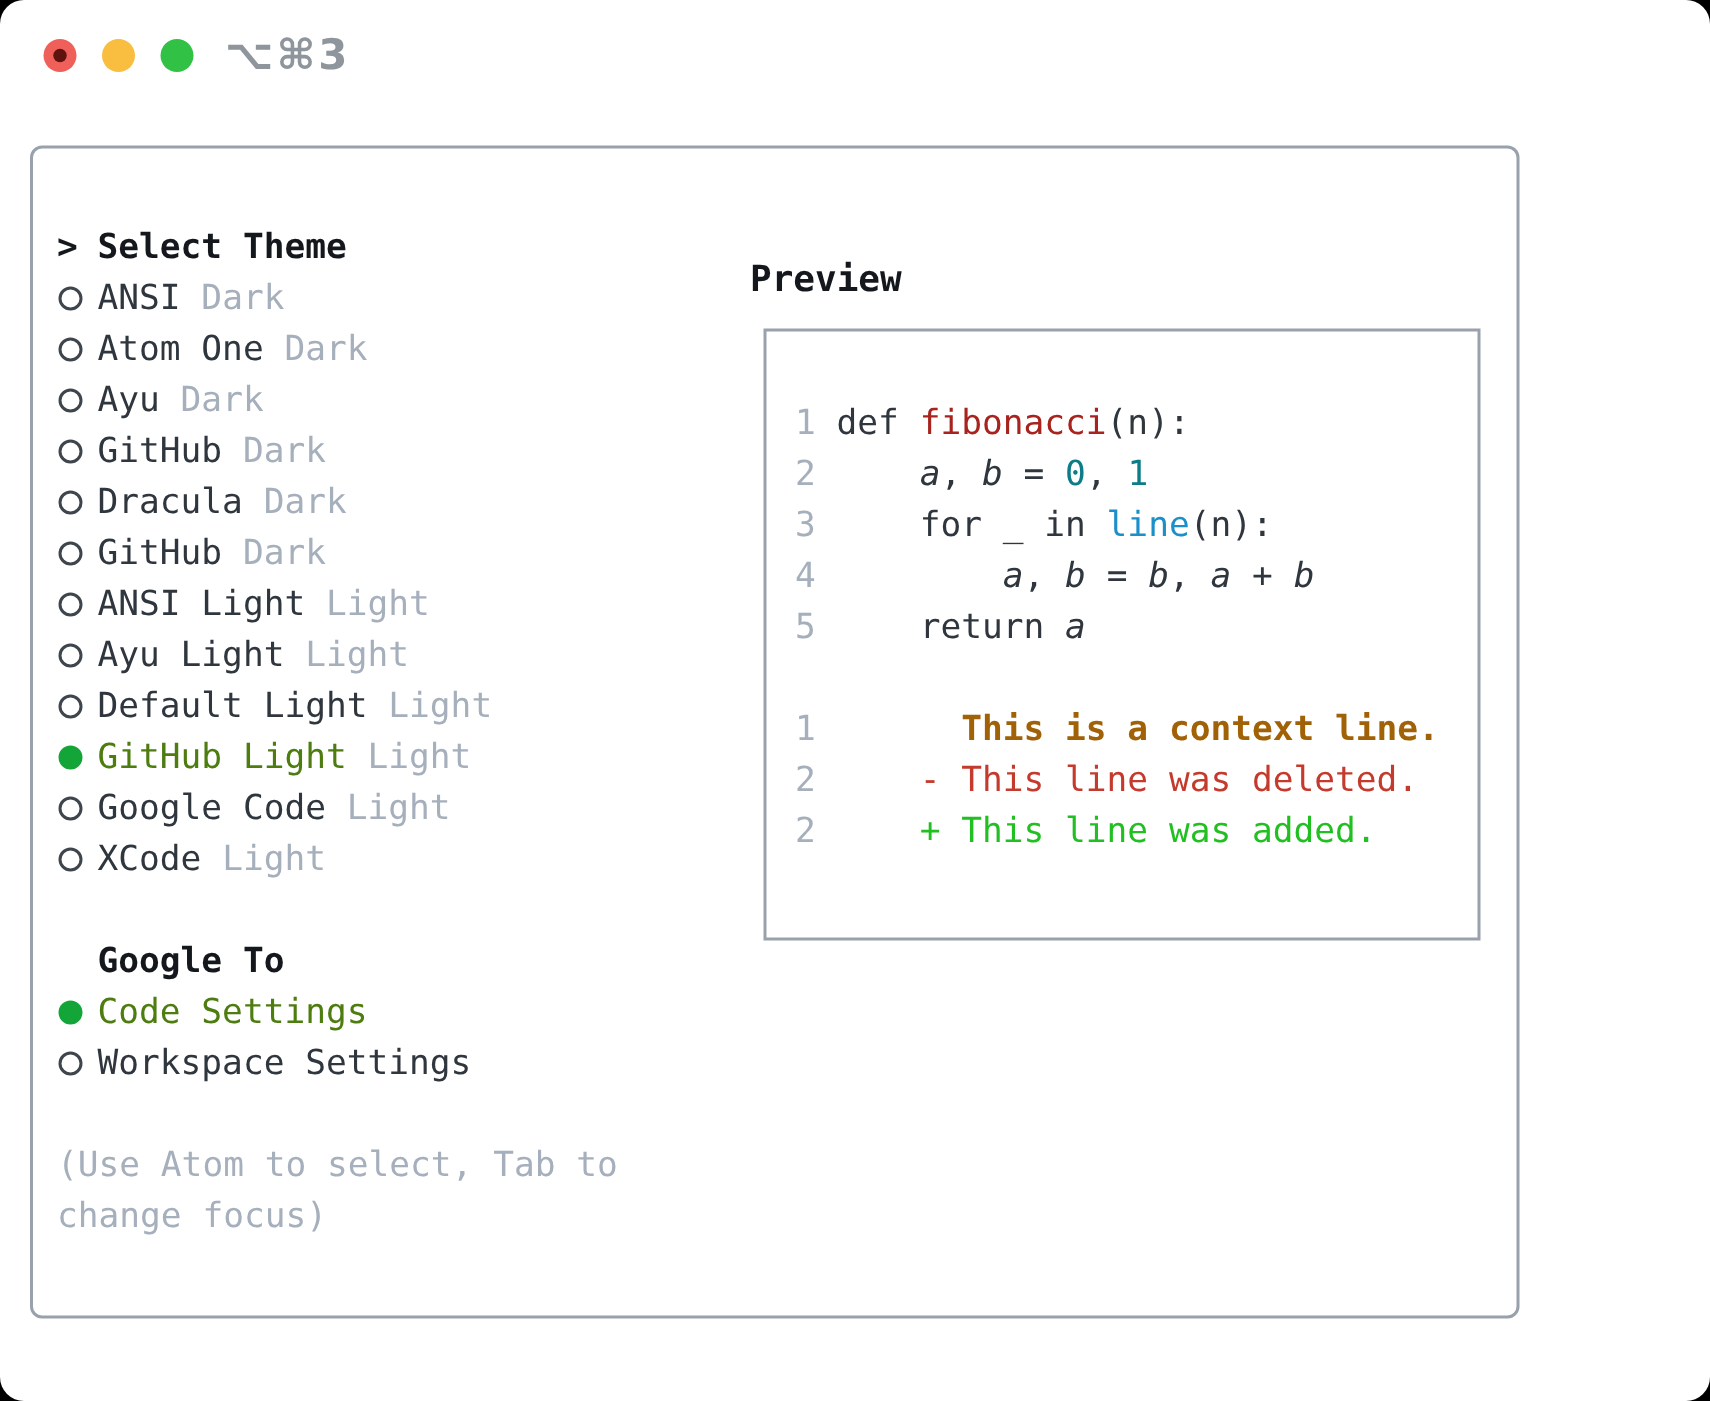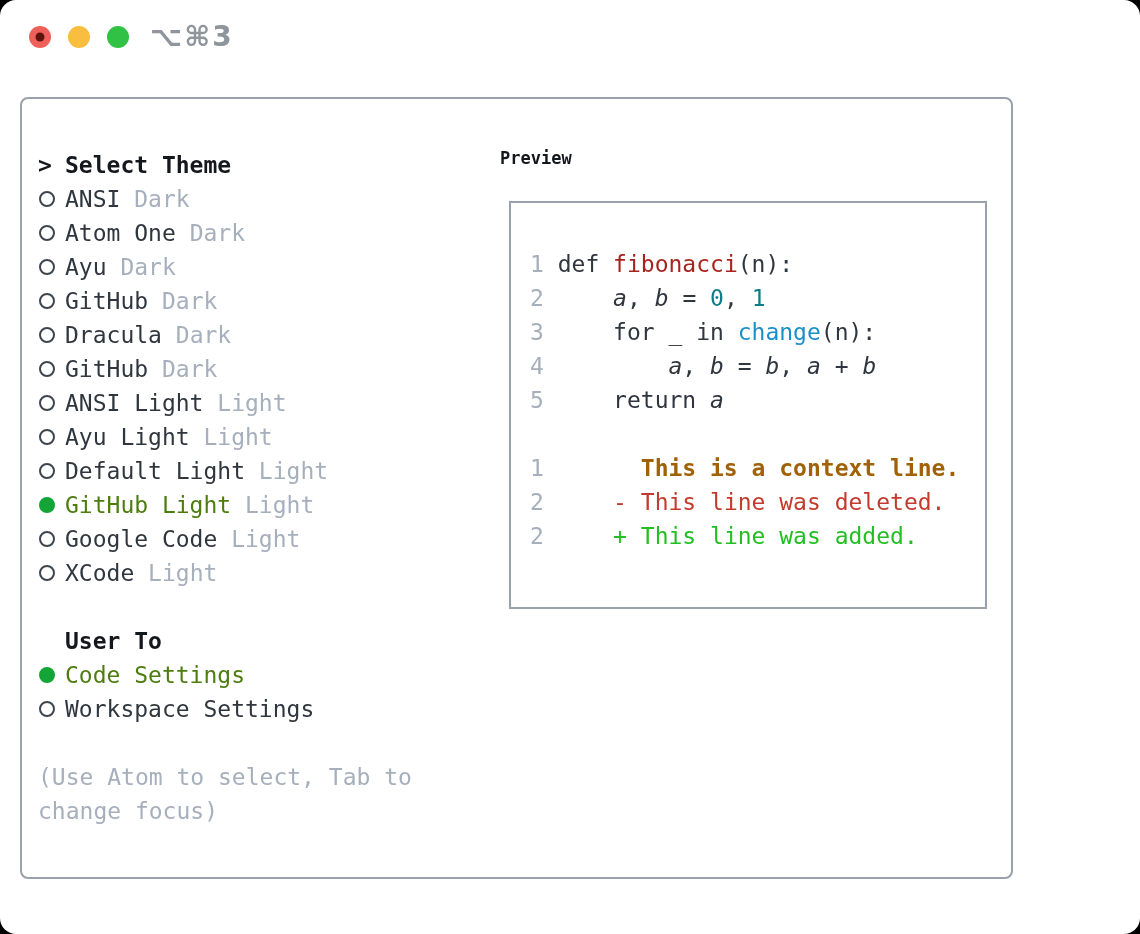--- a/index.html
+++ b/index.html
@@ -53,21 +53,21 @@
   .muted{color:#a6afbc;}
   .sel{color:#4d7c0f;}
   .spacer{height:34px;}
   .hint{
     font-size:23px;line-height:34px;color:#a6afbc;
     max-width:432px;white-space:normal;
   }
 
   
   .right-col{position:absolute;left:478px;top:49px;}
-  .preview-hdr{height:34px;font-size:17px;display:flex;align-items:flex-start;}
+  .preview-hdr{height:34px;font-size:24px;display:flex;align-items:flex-end;margin-top:18px;}
   .preview-box{
     margin-top:19px;margin-left:9px;
     width:478px;height:408px;border:2px solid #99a1ac;background:#fff;
     box-sizing:border-box;padding:44px 0 0 19px;overflow:hidden;
   }
   .code-line{height:34px;font-size:23px;white-space:pre;display:flex;align-items:center;}
   .lnum{color:#a6afbc;}
   .c-code{color:#2f363e;}
   .c-func{color:#a8231d;}
   .c-num{color:#0b7c88;}
@@ -113,41 +113,41 @@
           <div class="row"><span class="marker"><span class="circle"></span></span><span class="">Default Light</span><span class="muted"> Light</span></div>
           <div class="row"><span class="marker"><span class="circle filled"></span></span><span class="sel">GitHub Light</span><span class="muted"> Light</span></div>
           <div class="row"><span class="marker"><span class="circle"></span></span><span class="">Google Code</span><span class="muted"> Light</span></div>
           <div class="row"><span class="marker"><span class="circle"></span></span><span class="">XCode</span><span class="muted"> Light</span></div>
         </div>
 
       <div class="spacer"></div>
 
       <div class="row">
         <span class="marker"></span>
-        <span class="hdr">User To</span>
+        <span class="hdr">Google To</span>
       </div>
 
       <div>
           <div class="row"><span class="marker"><span class="circle filled"></span></span><span class="sel">Code Settings</span></div>
           <div class="row"><span class="marker"><span class="circle"></span></span><span class="">Workspace Settings</span></div>
         </div>
 
       <div class="spacer"></div>
 
       <div class="hint">(Use Atom to select, Tab to change focus)</div>
     </div>
 
     <div class="right-col">
       <div class="preview-hdr">
         <span class="hdr">Preview</span>
       </div>
       <div class="preview-box">
           <div class="code-line"><span class="lnum">1</span><span class="c-code"> def </span><span class="c-func">fibonacci</span><span class="c-code">(n):</span></div>
           <div class="code-line"><span class="lnum">2</span><span class="c-code">     </span><span class="c-var">a</span><span class="c-code">, </span><span class="c-var">b</span><span class="c-code"> = </span><span class="c-num">0</span><span class="c-code">, </span><span class="c-num">1</span></div>
-          <div class="code-line"><span class="lnum">3</span><span class="c-code">     for _ in </span><span class="c-builtin">change</span><span class="c-code">(n):</span></div>
+          <div class="code-line"><span class="lnum">3</span><span class="c-code">     for _ in </span><span class="c-builtin">line</span><span class="c-code">(n):</span></div>
           <div class="code-line"><span class="lnum">4</span><span class="c-code">         </span><span class="c-var">a</span><span class="c-code">, </span><span class="c-var">b</span><span class="c-code"> = </span><span class="c-var">b</span><span class="c-code">, </span><span class="c-var">a</span><span class="c-code"> + </span><span class="c-var">b</span></div>
           <div class="code-line"><span class="lnum">5</span><span class="c-code">     return </span><span class="c-var">a</span></div>
           <div class="code-line"><span class="lnum"> </span></div>
           <div class="code-line"><span class="lnum">1</span><span class="c-ctx">       This is a context line.</span></div>
           <div class="code-line"><span class="lnum">2</span><span class="c-code">     </span><span class="c-del">- This line was deleted.</span></div>
           <div class="code-line"><span class="lnum">2</span><span class="c-code">     </span><span class="c-add">+ This line was added.</span></div>
         </div>
     </div>
 
   </div>

